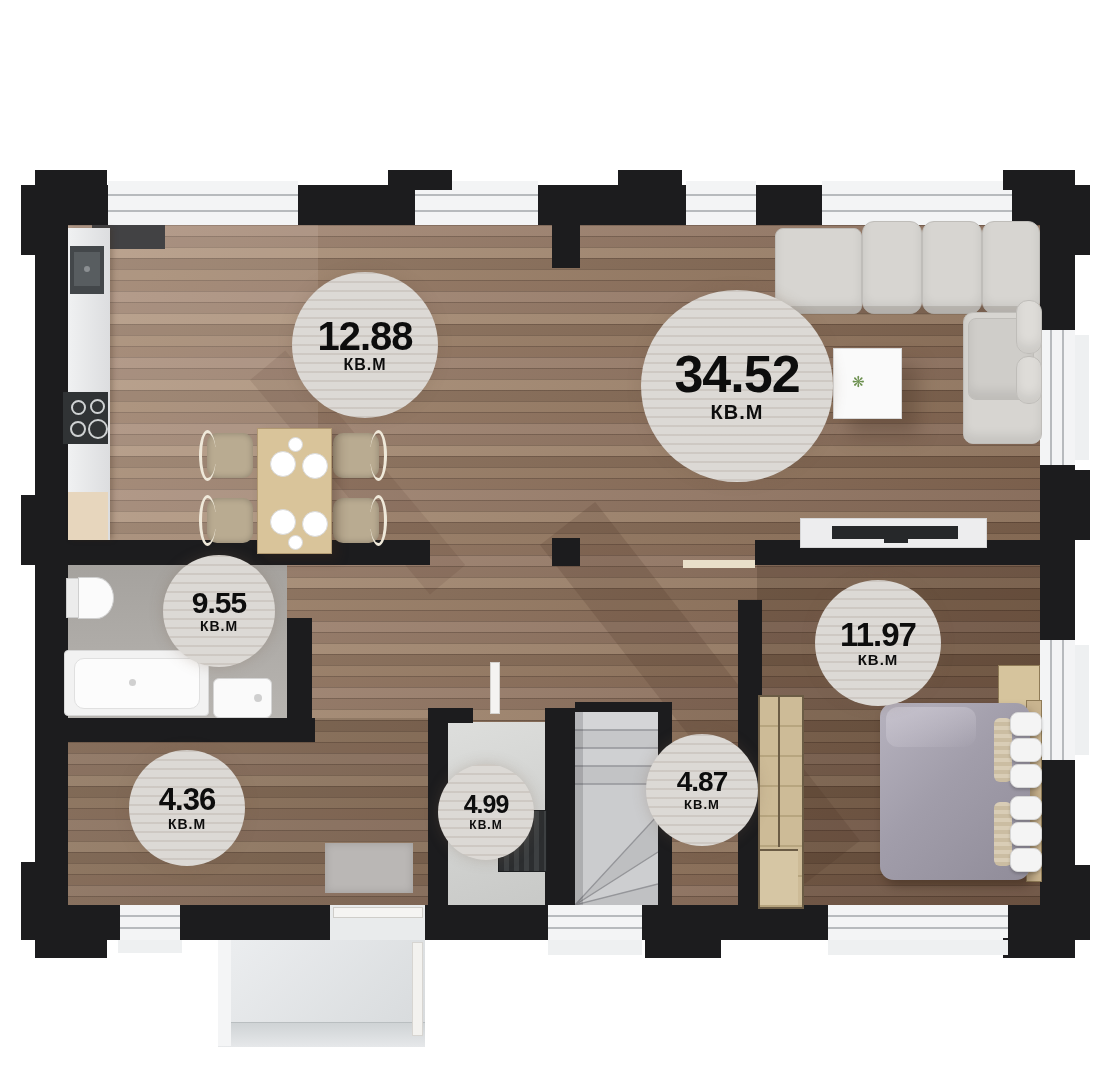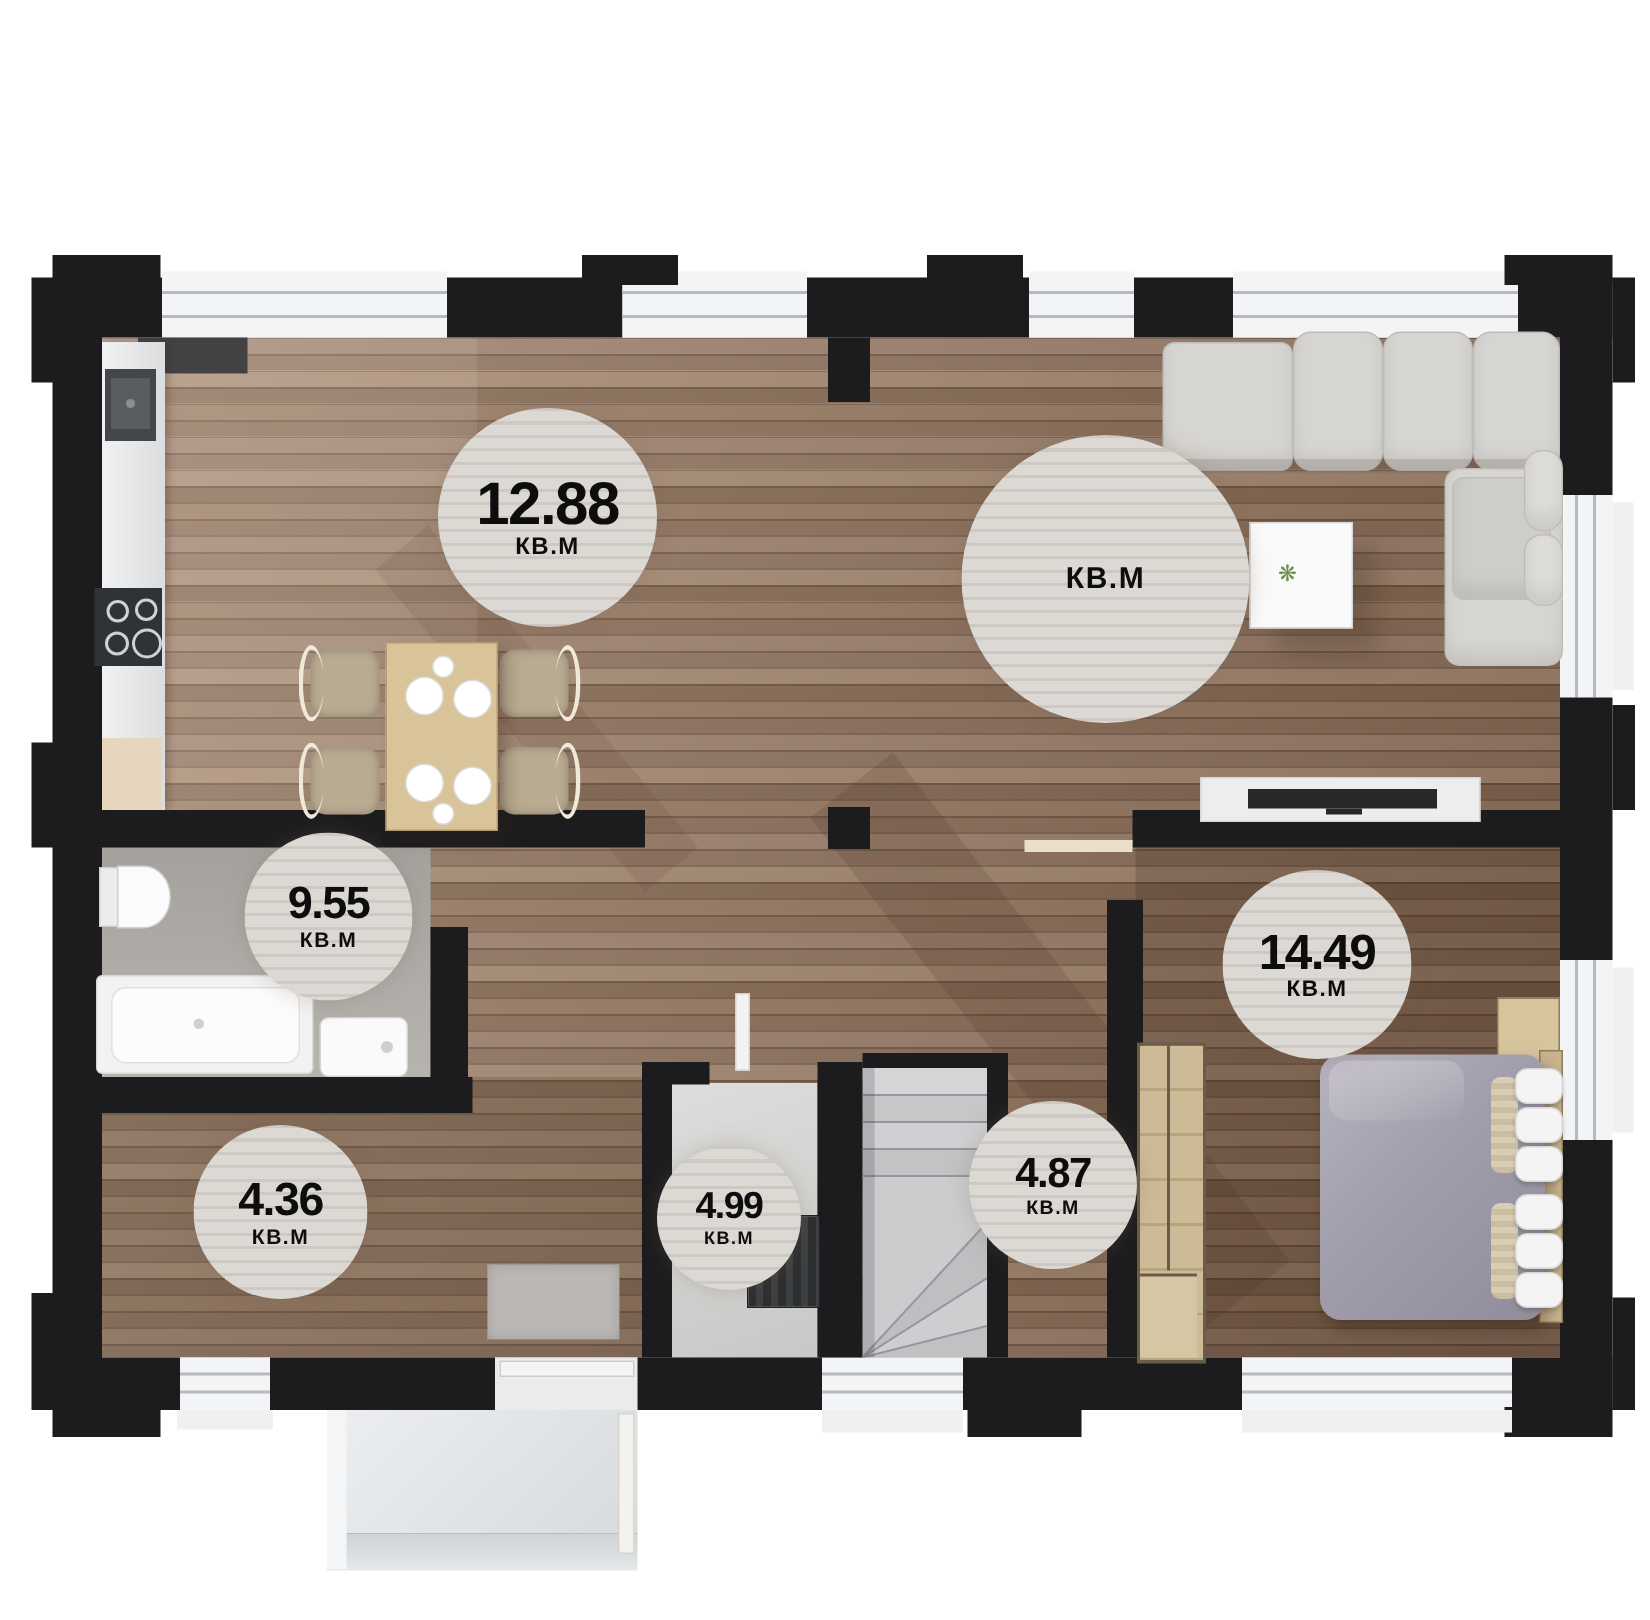--- a/index.html
+++ b/index.html
@@ -242,28 +242,29 @@
     <div class="abs pillowbar" style="left:16px;top:0;width:30px;height:22px;"></div>
     <div class="abs pillowbar" style="left:16px;top:26px;width:30px;height:22px;"></div>
     <div class="abs pillowbar" style="left:16px;top:52px;width:30px;height:22px;"></div>
   </div>
 
   <div class="abs badge" style="left:292px;top:272px;width:146px;height:146px;">
     <div class="num" style="font-size:40px;">12.88</div>
     <div class="unit" style="font-size:16px;">КВ.М</div>
   </div>
   <div class="abs badge" style="left:641px;top:290px;width:192px;height:192px;">
+    <div class="num" style="font-size:52px;">34.52</div>
     <div class="unit" style="font-size:20px;">КВ.М</div>
   </div>
   <div class="abs badge" style="left:163px;top:555px;width:112px;height:112px;">
     <div class="num" style="font-size:30px;">9.55</div>
     <div class="unit" style="font-size:14px;">КВ.М</div>
   </div>
   <div class="abs badge" style="left:815px;top:580px;width:126px;height:126px;">
-    <div class="num" style="font-size:33px;">14.49</div>
+    <div class="num" style="font-size:33px;">11.97</div>
     <div class="unit" style="font-size:15px;">КВ.М</div>
   </div>
   <div class="abs badge" style="left:129px;top:750px;width:116px;height:116px;">
     <div class="num" style="font-size:31px;">4.36</div>
     <div class="unit" style="font-size:14px;">КВ.М</div>
   </div>
   <div class="abs badge" style="left:438px;top:764px;width:96px;height:96px;">
     <div class="num" style="font-size:25px;">4.99</div>
     <div class="unit" style="font-size:12px;">КВ.М</div>
   </div>

